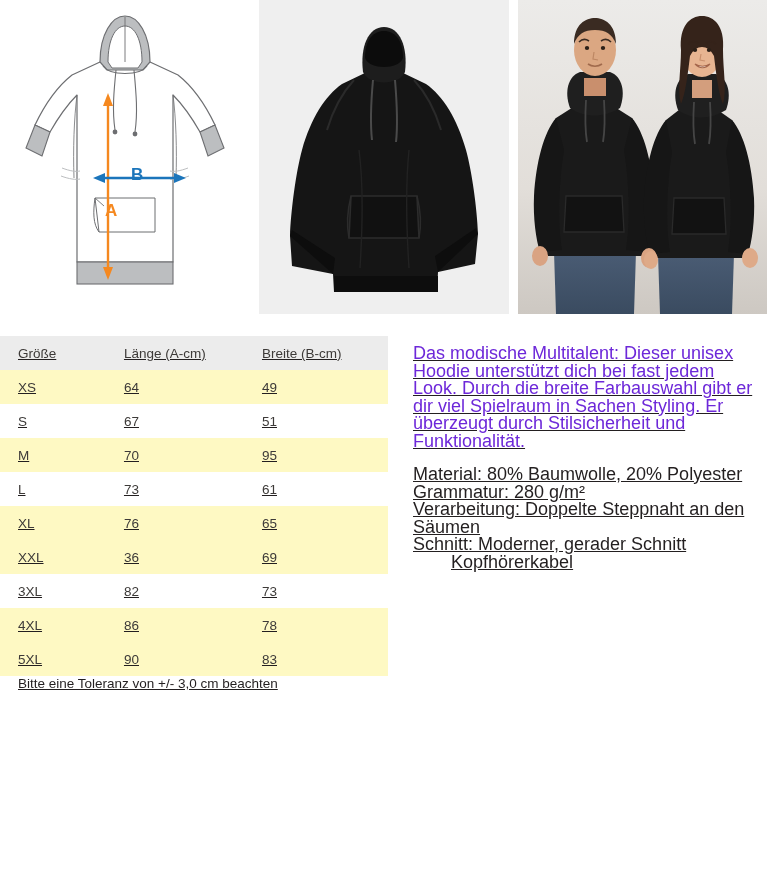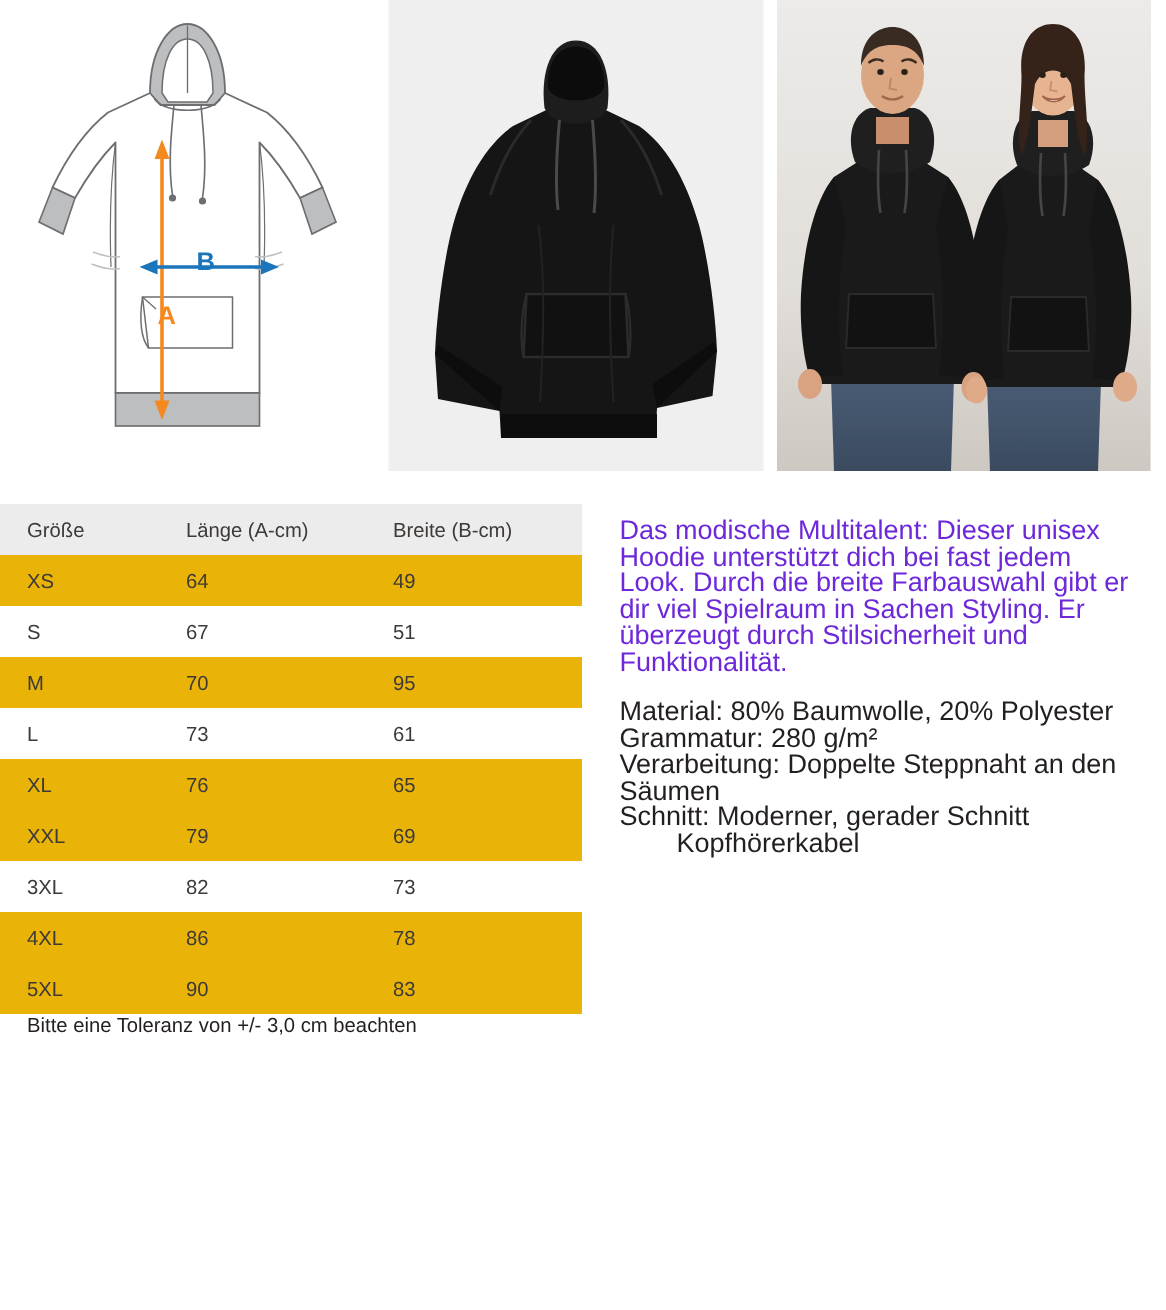--- a/index.html
+++ b/index.html
@@ -58,20 +58,21 @@
     width: 249px; height: 314px;
     background: linear-gradient(#e9e6e3 0%, #e3dfdb 55%, #cfcac5 100%);
     overflow: hidden;
   }
 
   
   .content {
     display: flex;
     padding: 0;
     margin-top: 22px;
+    text-decoration: underline;
   }
   .table-col {
     width: 388px;
     flex: 0 0 388px;
   }
   .desc-col {
     flex: 1;
     padding-left: 25px;
     padding-top: 9px;
   }
@@ -88,21 +89,21 @@
     padding: 9px 0 9px 18px;
     font-weight: normal;
     color: #3d3a38;
     height: 16px;
   }
   table.size-table th { color: #3d3a38; }
   table.size-table th:nth-child(1), table.size-table td:nth-child(1) { width: 100px; }
   table.size-table th:nth-child(2), table.size-table td:nth-child(2) { width: 140px; }
   table.size-table th:nth-child(3), table.size-table td:nth-child(3) { width: 148px; }
   .row-head { background: #ececec; }
-  .row-alt  { background: #eab308; }
+  .row-alt  { background: #fef9c3; }
   .row-plain{ background: #ffffff; }
 
   .tolerance {
     padding-left: 18px;
     font-size: 13.5px;
     color: #231f20;
   }
 
   
   .desc-para {
@@ -327,21 +328,21 @@
             <td>73</td>
             <td>61</td>
           </tr>
           <tr class="row-alt">
             <td>XL</td>
             <td>76</td>
             <td>65</td>
           </tr>
           <tr class="row-alt">
             <td>XXL</td>
-            <td>79</td>
+            <td>36</td>
             <td>69</td>
           </tr>
           <tr class="row-plain">
             <td>3XL</td>
             <td>82</td>
             <td>73</td>
           </tr>
           <tr class="row-alt">
             <td>4XL</td>
             <td>86</td>

